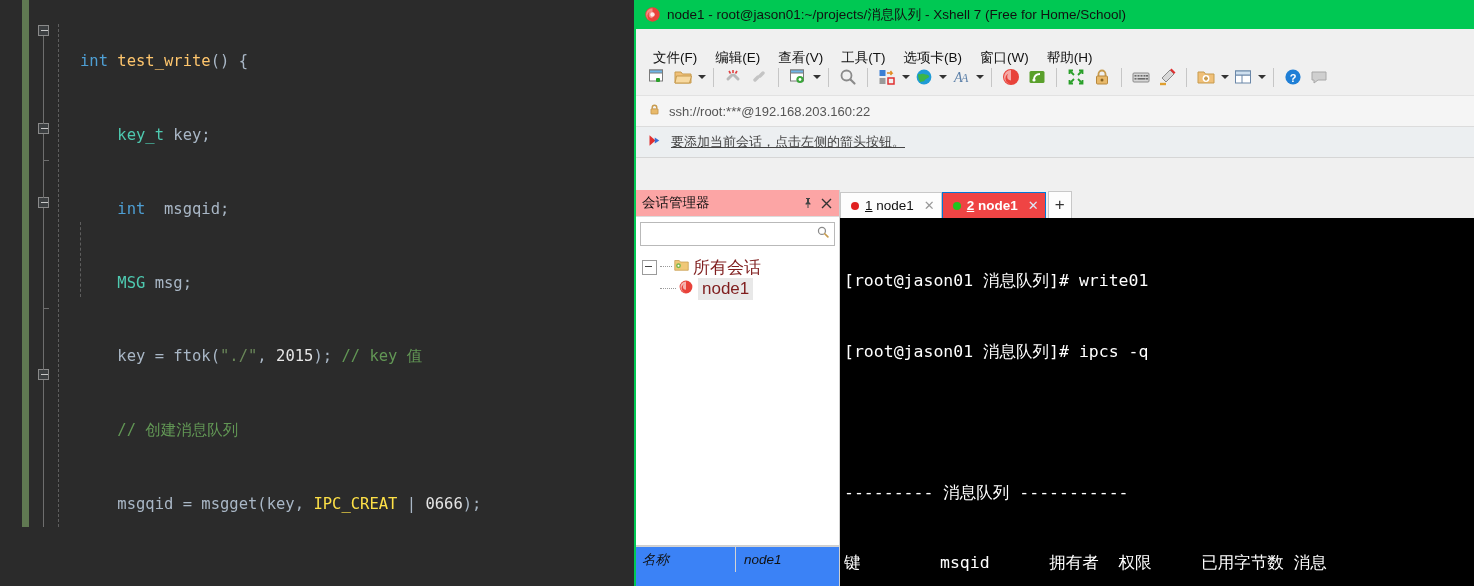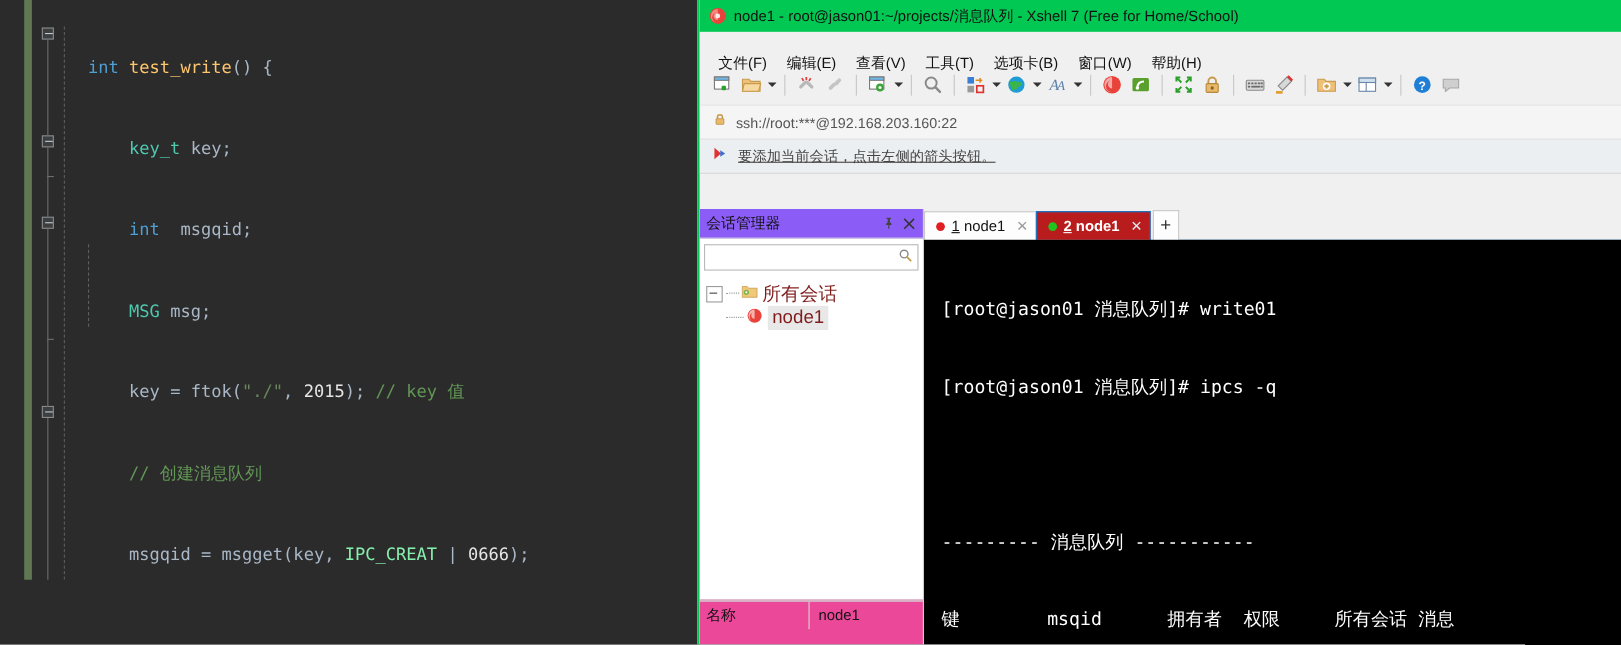--- a/index.html
+++ b/index.html
@@ -22,21 +22,21 @@
         font-size:15.5px;line-height:24.6px;white-space:pre;color:#a9b7c6;}
   .ln{position:relative;height:24.6px;padding-left:22px;}         
   .kw2{color:#9876aa;}        
   .typ{color:#4e9fd4;}        
   .fn{color:#ffc66d;}         
   .id{color:#a9b7c6;}
   .num{color:#e5e5e5;}
   .str{color:#6a8759;}
   .cmt{color:#629755;text-align:right;}
   .punc{color:#a9b7c6;}
-  .mac{color:#86efac;}
+  .mac{color:#fde047;}
   .teal{color:#4ec9b0;}
 
   
   .fold{position:absolute;width:11px;height:11px;border:1px solid #8a8a8a;background:#3c3f41;
         box-sizing:border-box;}
   .fold:after{content:"";position:absolute;left:2px;top:4px;width:7px;height:1px;background:#c8c8c8;}
   .vline{position:absolute;width:1px;background:#6e6e6e;}
   .tick{position:absolute;width:6px;height:1px;background:#6e6e6e;}
   .iguide{position:absolute;width:0;border-left:1px dashed #5e5e5e;}
 
@@ -63,63 +63,63 @@
   .xs-addr-text{font-size:13px;color:#555;margin-left:8px;}
   .xs-note{height:30px;background:#eceff1;display:flex;align-items:center;padding-left:12px;
            border-bottom:1px solid #d6d6d6;}
   .xs-note-text{font-size:13px;color:#444;margin-left:8px;text-decoration:underline;}
 
   .xs-body{position:absolute;left:0;top:190px;width:838px;height:396px;}
 
   
   .sm{position:absolute;left:0;top:0;width:203px;height:396px;background:#ffffff;
       border-right:1px solid #cfcfcf;}
-  .sm-hd{height:26px;background:#8b5cf6;display:flex;align-items:center;
+  .sm-hd{height:26px;background:#fca5a5;display:flex;align-items:center;
          padding:0 4px 0 6px;border-bottom:1px solid #dcdcdc;}
   .sm-hd-title{font-size:13.5px;color:#111;flex:1;}
   .sm-hd-btn{width:18px;height:18px;display:flex;align-items:center;justify-content:center;}
   .sm-search{margin:5px 4px 0 4px;height:22px;background:#fff;border:1px solid #b9b9b9;
              display:flex;align-items:center;justify-content:flex-end;padding-right:4px;}
   .sm-tree{padding:10px 0 0 6px;font-size:17px;color:#7f1d1d;}
   .tr{display:flex;align-items:center;height:22px;}
   .tr .exp{width:13px;height:13px;border:1px solid #9b9b9b;background:#fff;
            position:relative;margin-right:3px;flex:0 0 auto;}
   .tr .exp:after{content:"";position:absolute;left:2px;top:5px;width:7px;height:1px;background:#444;}
   .tr .dots{width:12px;height:1px;border-top:1px dotted #9b9b9b;margin-right:2px;flex:0 0 auto;}
   .tr .lbl{margin-left:4px;}
   .tr .lbl.sel{background:#e8e8e8;padding:1px 4px;}
   .sm-props{position:absolute;left:0;bottom:0;width:203px;height:40px;border-top:1px solid #cfcfcf;
-            background:#ec4899;}
+            background:#3b82f6;font-style:italic;}
   .sm-prop-row{display:flex;height:25px;align-items:center;border-top:1px solid #d4d4d4;
                font-size:13.5px;color:#111;}
   .sm-prop-k{width:100px;padding-left:6px;border-right:1px solid #d4d4d4;box-sizing:border-box;height:25px;
              display:flex;align-items:center;}
   .sm-prop-v{padding-left:8px;}
 
   
   .term-wrap{position:absolute;left:204px;top:0;width:634px;height:396px;}
   .tabs{height:28px;background:#f0f0f0;display:flex;align-items:flex-end;
         border-bottom:2px solid #0078d7;text-align:right;}
   .tab{height:26px;display:flex;align-items:center;padding:0 6px 0 10px;font-size:13.5px;
        box-sizing:border-box;}
   .tab.inactive{background:#fdfdfd;border:1px solid #c8c8c8;border-bottom:none;color:#111;}
-  .tab.active{background:#b91c1c;color:#fff;font-weight:bold;border:1px solid #0078d7;border-bottom:none;}
+  .tab.active{background:#ef4444;color:#fff;font-weight:bold;border:1px solid #0078d7;border-bottom:none;}
   .dot{width:8px;height:8px;border-radius:50%;margin-right:6px;flex:0 0 auto;}
   .tab-x{margin-left:10px;font-size:13px;color:#999;}
   .tab.active .tab-x{color:#dbe9f7;}
   .tab-lbl u{text-decoration:underline;}
   .tab-new{width:22px;height:26px;display:flex;align-items:center;justify-content:center;
            background:#fdfdfd;border:1px solid #c8c8c8;border-bottom:none;font-size:17px;color:#333;
            margin-left:2px;}
 
   .term{position:absolute;left:0;top:28px;width:634px;height:368px;background:#000;
         color:#ffffff;font-family:"DejaVu Sans Mono","Liberation Mono",monospace;
         font-size:16.5px;line-height:23.5px;white-space:pre;padding:4px 0 0 4px;box-sizing:border-box;
         overflow:hidden;}
-  .tl{height:23.5px;margin-left:12px;}
+  .tl{height:23.5px;}
 </style>
 </head>
 <body>
 
 <div class="root">
 
   <div class="ide">
     <div class="ide-gutter-changes">
       <div class="chg" style="top:0px;height:586px;"></div>
     </div>
@@ -466,21 +466,21 @@
             <span class="tab-x">✕</span>
           </div>
           <div class="tab-new">+</div>
         </div>
 
         <div class="term">
           <div class="tl">[root@jason01 消息队列]# write01</div>
           <div class="tl">[root@jason01 消息队列]# ipcs -q</div>
           <div class="tl"></div>
           <div class="tl">--------- 消息队列 -----------</div>
-          <div class="tl">键        msqid      拥有者  权限     所有会话 消息</div>
+          <div class="tl">键        msqid      拥有者  权限     已用字节数 消息</div>
           
           
           
         </div>
       </div>
 
     </div>
   </div>
 </div>
 

